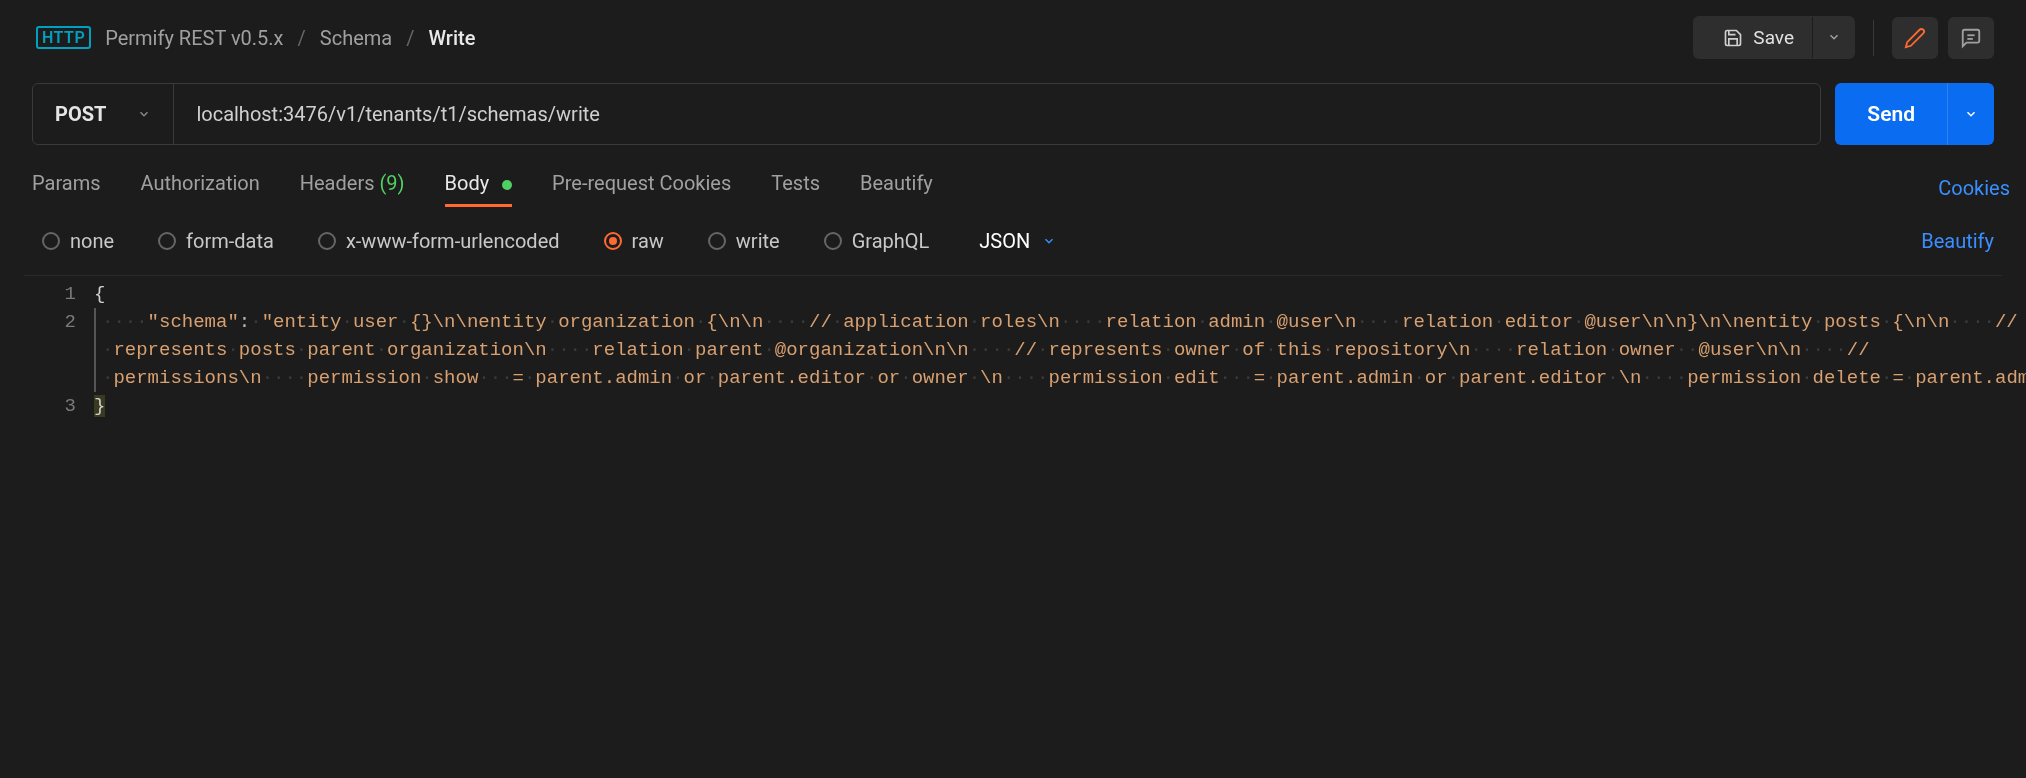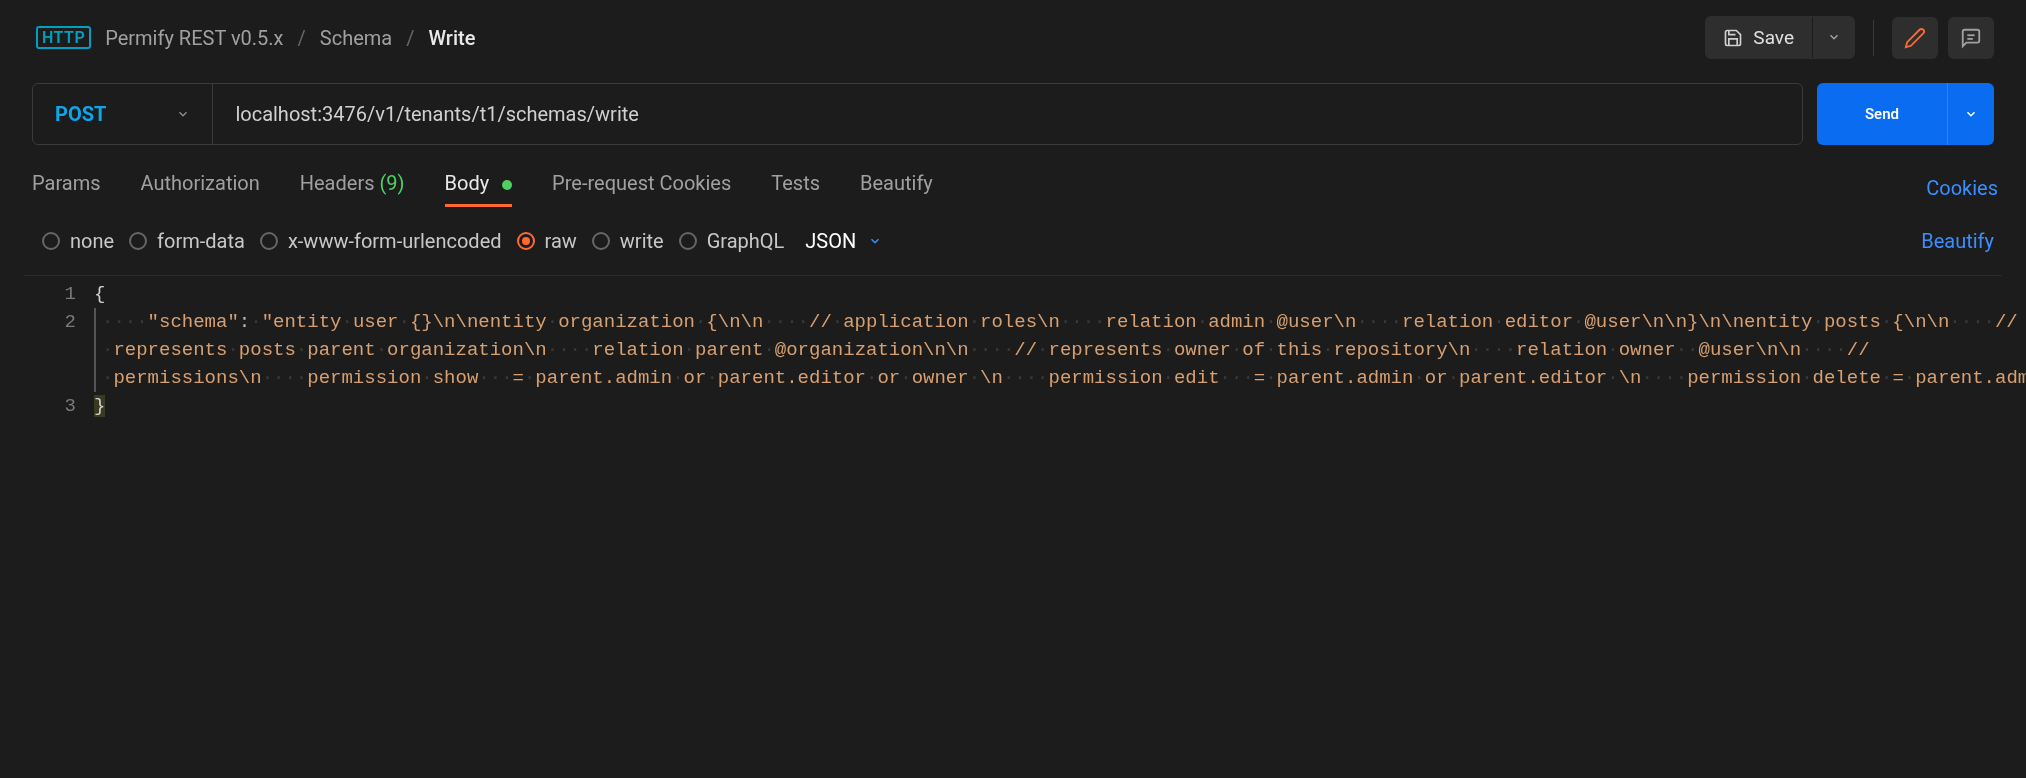--- a/index.html
+++ b/index.html
@@ -41,20 +41,21 @@
     display: flex;
     align-items: center;
     gap: 10px;
   }
   .save-btn {
     display: flex;
     align-items: center;
     background: #2e2e2e;
     border-radius: 6px;
     overflow: hidden;
+    padding-left: 12px;
   }
   .save-main {
     display: flex;
     align-items: center;
     gap: 10px;
     padding: 10px 18px;
     cursor: pointer;
     color: #e0e0e0;
     font-size: 19px;
   }
@@ -89,24 +90,24 @@
     flex: 1;
     display: flex;
     border: 1px solid #3a3a3a;
     border-radius: 6px;
     background: #1c1c1c;
     overflow: hidden;
   }
   .method {
     display: flex;
     align-items: center;
-    gap: 70px;
+    gap: 31px;
     padding: 0 22px;
     border-right: 1px solid #3a3a3a;
-    color: #0ea5e9;
+    color: #e5e5e5;
     font-weight: 700;
     font-size: 20px;
     cursor: pointer;
   }
   .method .chev { color: #888; }
   .url {
     flex: 1;
     display: flex;
     align-items: center;
     padding: 0 22px;
@@ -119,36 +120,36 @@
     align-items: stretch;
     background: #0a6cf0;
     border-radius: 6px;
     overflow: hidden;
     color: #fff;
     font-weight: 600;
   }
   .send-main {
     display: flex;
     align-items: center;
-    padding: 0 48px;
-    font-size: 15px;
+    padding: 0 32px;
+    font-size: 21px;
     cursor: pointer;
   }
   .send-caret {
     display: flex;
     align-items: center;
     padding: 0 16px;
     cursor: pointer;
     border-left: 1px solid rgba(255,255,255,0.15);
   }
   .tabs-row {
     display: flex;
     align-items: center;
     justify-content: space-between;
-    margin: 26px 28px 0 32px;
+    margin: 26px 16px 0 32px;
   }
   .tabs {
     display: flex;
     gap: 40px;
     font-size: 20px;
     color: #a0a0a0;
   }
   .tab { cursor: pointer; padding-bottom: 10px; position: relative; }
   .tab.active { color: #e8e8e8; }
   .tab.active::after {
@@ -170,21 +171,21 @@
   .link { color: #3a8fff; cursor: pointer; font-size: 20px; }
   .body-type-row {
     display: flex;
     align-items: center;
     justify-content: space-between;
     margin: 24px 32px 0 42px;
   }
   .radio-group {
     display: flex;
     align-items: center;
-    gap: 15px;
+    gap: 44px;
     font-size: 20px;
     color: #c8c8c8;
   }
   .radio {
     display: flex;
     align-items: center;
     gap: 10px;
     cursor: pointer;
   }
   .radio-circle {

